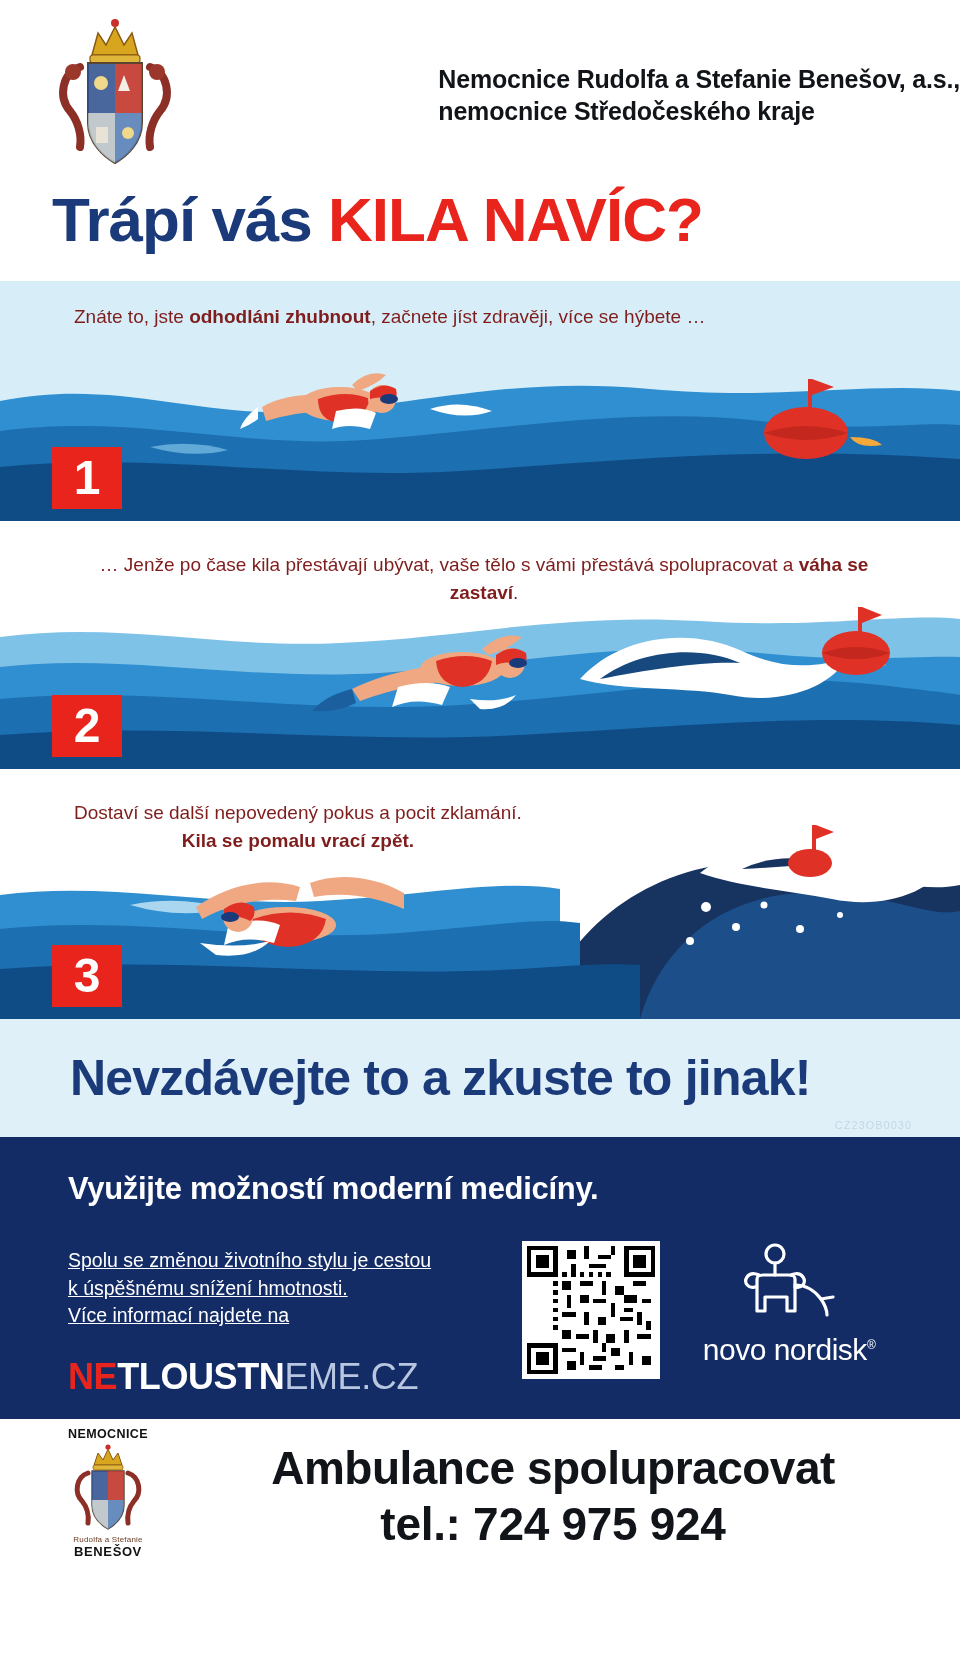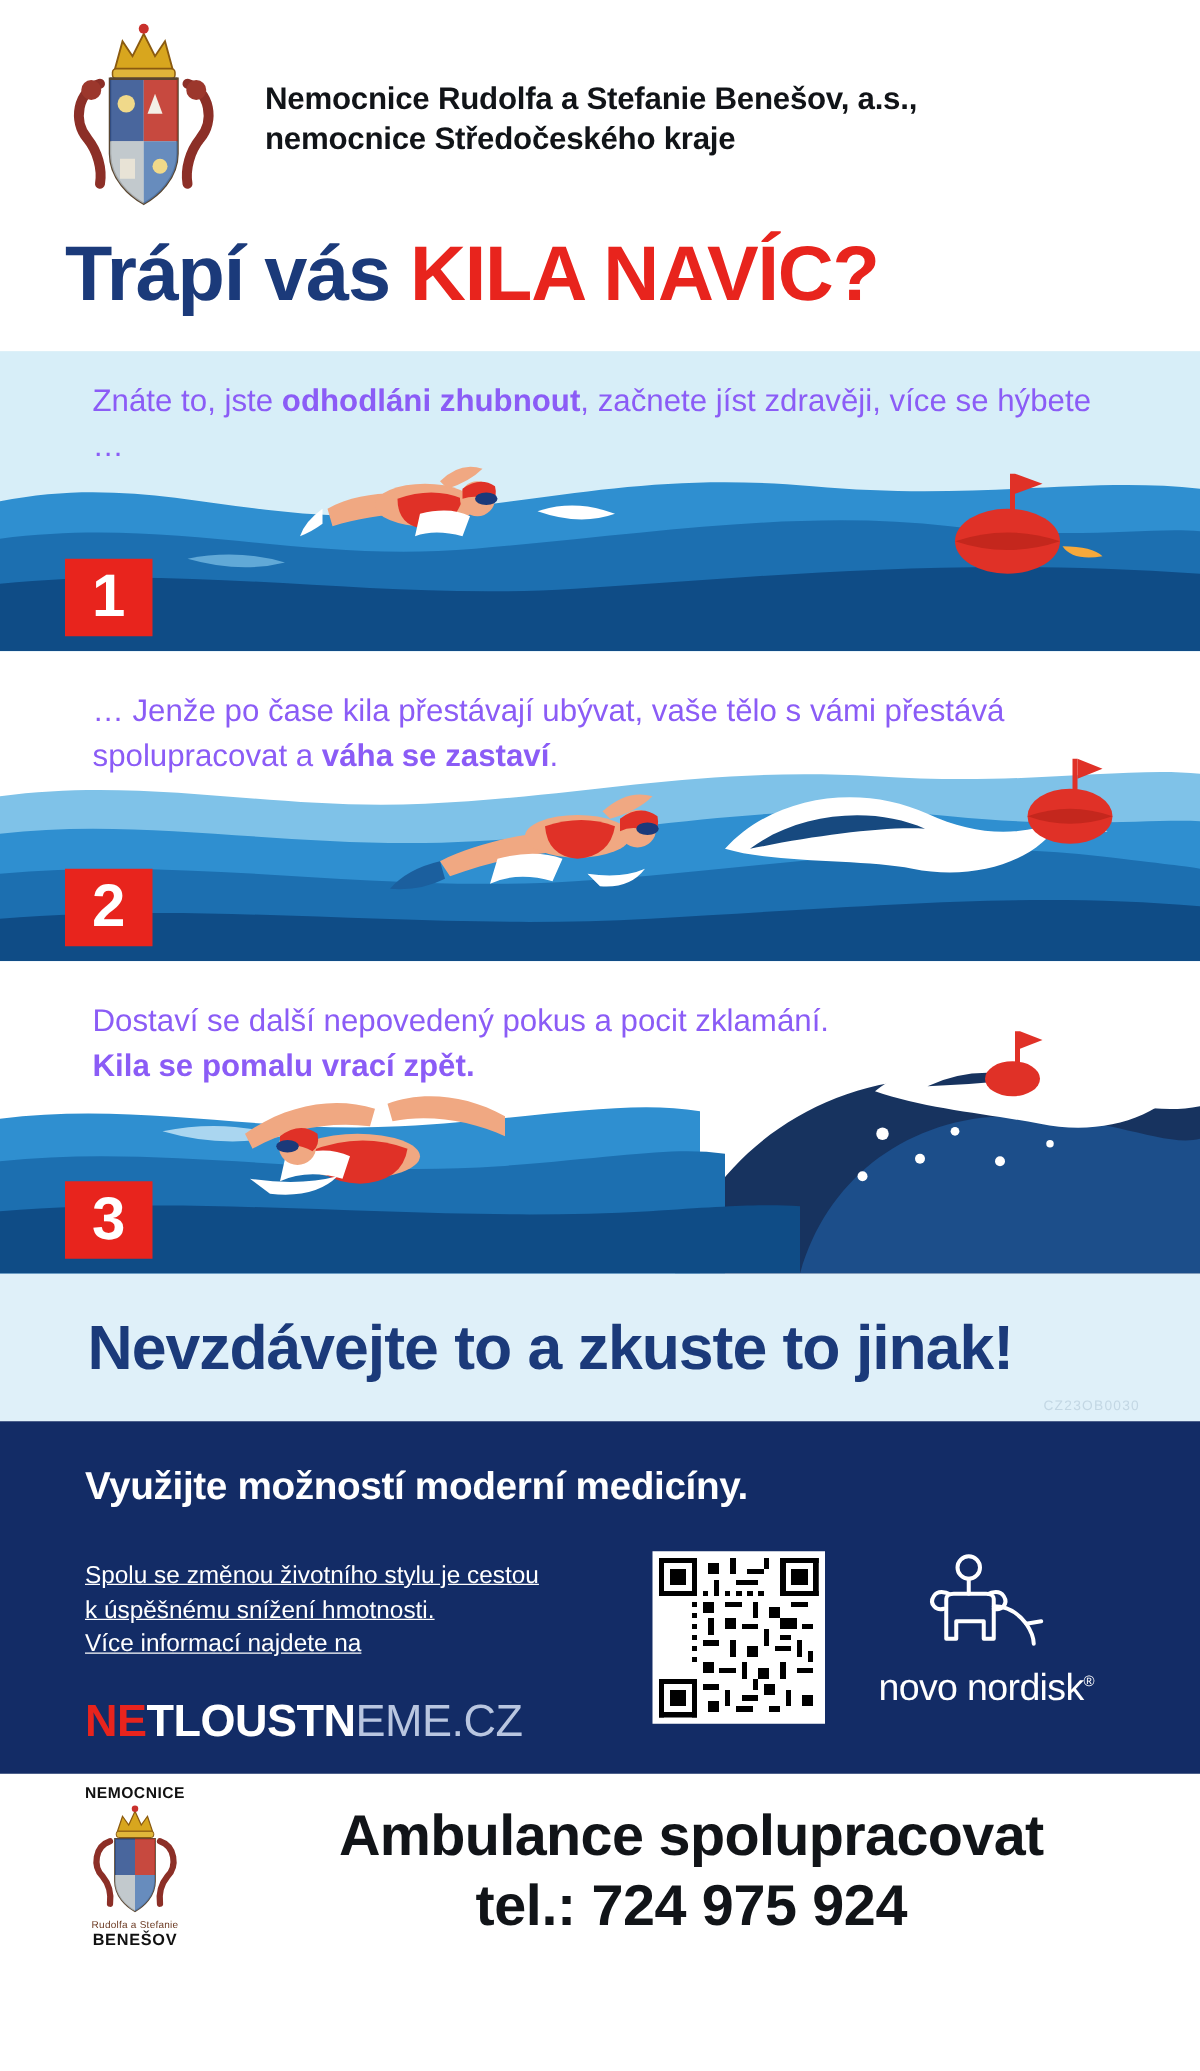--- a/index.html
+++ b/index.html
@@ -11,20 +11,21 @@
     position: relative;
   }
 
   
   .header {
     display: flex;
     align-items: center;
     padding: 14px 0 6px 40px;
     gap: 22px;
     height: 182px;
+    justify-content: space-between;
   }
   .crest { width: 150px; height: 160px; position: relative; flex: 0 0 150px; }
   .hospital-name {
     font-size: 25px;
     font-weight: bold;
     color: #111418;
     line-height: 1.28;
     letter-spacing: -0.2px;
   }
 
@@ -37,24 +38,25 @@
   .title-blue { color: #1b3a7a; }
   .title-red { color: #e8241d; }
 
   
   .panel { position: relative; overflow: hidden; }
   .panel-text {
     position: absolute;
     left: 74px;
     top: 22px;
     z-index: 5;
-    font-size: 25px;
-    color: #8b5cf6;
+    font-size: 19px;
+    color: #7f1d1d;
     line-height: 1.45;
     max-width: 820px;
+    text-align: center;
   }
   .panel-text b { font-weight: bold; }
   .step-num {
     position: absolute;
     left: 52px;
     bottom: 12px;
     width: 70px; height: 62px;
     background: #e8241d;
     color: #fff;
     font-size: 48px;

